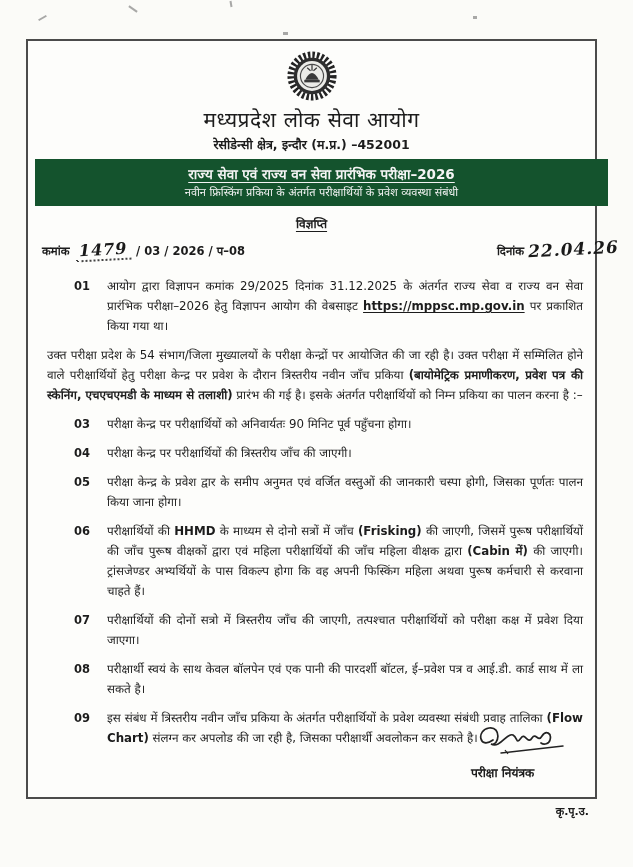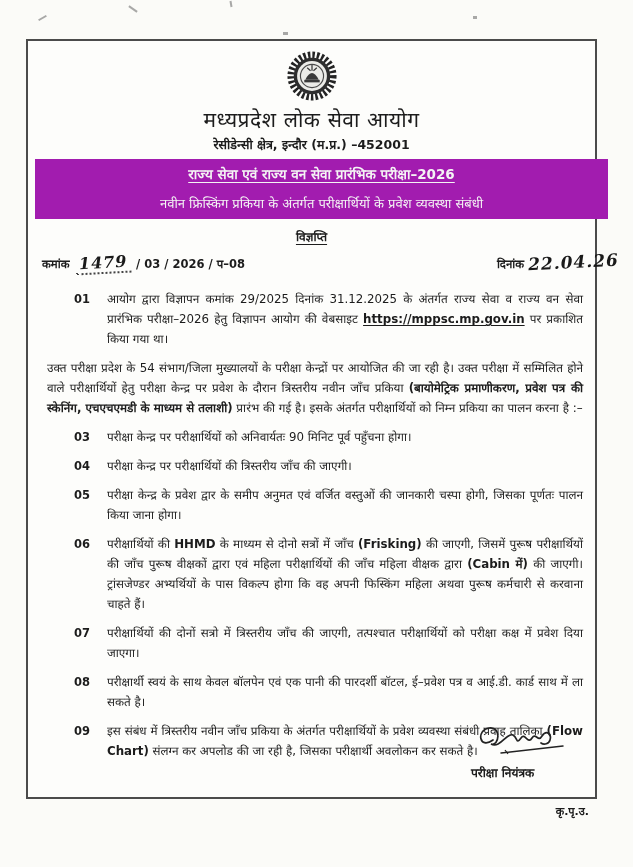--- a/index.html
+++ b/index.html
@@ -11,23 +11,23 @@
   }
   .doc{
     position:absolute;left:26px;top:39px;width:567px;height:756px;
     border:2px solid #4b4b4b;background:#fdfdfb;
   }
   
   .header{text-align:center;padding-top:9px;}
   .seal{display:block;margin:0 auto;}
   .org{font-size:21px;font-weight:normal;margin-top:3px;letter-spacing:.5px;}
   .addr{font-size:12.5px;font-weight:bold;margin-top:3px;}
-  .banner{background:#a21caf;color:#f4f4f4;margin:6px -13px 0 7px;padding:5px 6px 7px;text-align:center;}
+  .banner{background:#14532d;color:#f4f4f4;margin:6px -13px 0 7px;padding:5px 6px 7px;text-align:center;}
   .banner .l1{font-size:13.5px;font-weight:bold;text-decoration:underline;text-underline-offset:3px;display:inline-block;}
-  .banner .l2{font-size:13px;margin-top:11px;}
+  .banner .l2{font-size:11px;margin-top:1px;}
   .notice-title{text-align:center;font-size:12px;font-weight:bold;margin-top:9px;}
   .notice-title span{text-decoration:underline;text-underline-offset:3px;}
   
   .refrow{display:flex;justify-content:space-between;align-items:baseline;
           padding:0 10px 0 14px;margin-top:7px;font-size:11.5px;font-weight:bold;}
   .hand{font-family:"DejaVu Serif",serif;font-style:italic;font-weight:bold;
         font-size:16px;letter-spacing:1px;display:inline-block;transform:rotate(-3deg);color:#1a1a1a;}
   .ref-num .hand{border-bottom:2px dotted #444;padding:0 3px;margin:0 2px;}
   .ref-date{white-space:nowrap;margin-right:-34px;}
   .ref-date .hand{font-size:17px;}

